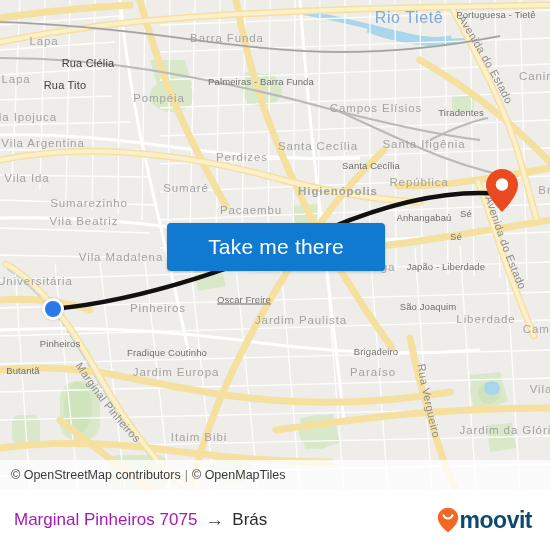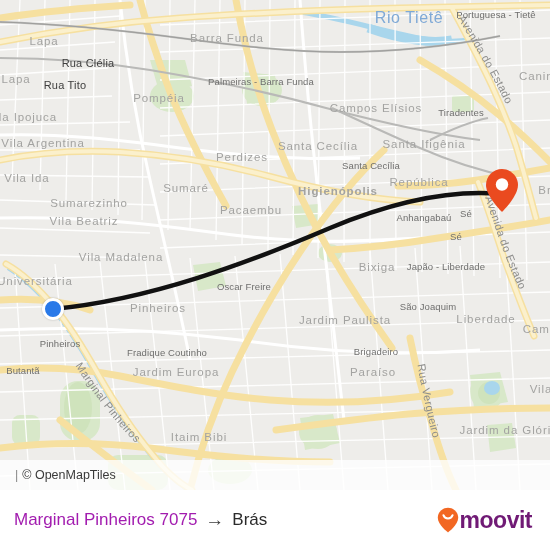--- a/index.html
+++ b/index.html
@@ -146,21 +146,21 @@
   }
   #trip-dest { color: #2b2b2b; }
 
   #moovit-logo {
     display: flex;
     align-items: center;
   }
   #moovit-wordmark {
     font-size: 23px;
     font-weight: bold;
-    color: #701a75;
+    color: #0c4a6e;
     letter-spacing: -0.5px;
     margin-left: 1px;
   }
 </style>
 </head>
 <body>
 
 <div id="root">
 
   <div id="map">
@@ -330,23 +330,23 @@
         <div class="maplabel lbl-neighborhood" style="left: 27px; top: 178px;">Vila Ida</div>
         <div class="maplabel lbl-neighborhood" style="left: 89px; top: 203px;">Sumarezinho</div>
         <div class="maplabel lbl-neighborhood" style="left: 186px; top: 188px;">Sumaré</div>
         <div class="maplabel lbl-neighborhood" style="left: 84px; top: 221px;">Vila Beatriz</div>
         <div class="maplabel lbl-neighborhood" style="left: 121px; top: 257px;">Vila Madalena</div>
         <div class="maplabel lbl-neighborhood" style="left: 12px; top: 281px;">Cidade Universitária</div>
         <div class="maplabel lbl-neighborhood" style="left: 158px; top: 308px;">Pinheiros</div>
         <div class="maplabel lbl-station" style="left: 60px; top: 343px;">Pinheiros</div>
         <div class="maplabel lbl-station" style="left: 23px; top: 370px;">Butantã</div>
         <div class="maplabel lbl-station" style="left: 167px; top: 352px;">Fradique Coutinho</div>
-        <div class="maplabel lbl-station" style="left: 244px; top: 286px;">Oscar Freire</div>
+        <div class="maplabel lbl-station" style="left: 244px; top: 299px; text-decoration: underline;">Oscar Freire</div>
         <div class="maplabel lbl-neighborhood" style="left: 176px; top: 372px;">Jardim Europa</div>
-        <div class="maplabel lbl-neighborhood" style="left: 301px; top: 320px; margin-left: 44px;">Jardim Paulista</div>
+        <div class="maplabel lbl-neighborhood" style="left: 301px; top: 320px;">Jardim Paulista</div>
         <div class="maplabel lbl-neighborhood" style="left: 199px; top: 437px;">Itaim Bibi</div>
         <div class="maplabel lbl-neighborhood" style="left: 227px; top: 38px;">Barra Funda</div>
         <div class="maplabel lbl-station" style="left: 261px; top: 81px;">Palmeiras - Barra Funda</div>
         <div class="maplabel lbl-neighborhood" style="left: 242px; top: 157px;">Perdizes</div>
         <div class="maplabel lbl-neighborhood" style="left: 251px; top: 210px;">Pacaembu</div>
         <div class="maplabel lbl-neighborhood" style="left: 376px; top: 108px;">Campos Elísios</div>
         <div class="maplabel lbl-neighborhood" style="left: 318px; top: 146px;">Santa Cecília</div>
         <div class="maplabel lbl-station" style="left: 371px; top: 165px;">Santa Cecília</div>
         <div class="maplabel lbl-neighborhood" style="left: 424px; top: 144px;">Santa Ifigênia</div>
         <div class="maplabel lbl-neighborhood" style="left: 338px; top: 191px; font-weight: bold;">Higienópolis</div>
@@ -372,22 +372,24 @@
 
     <div id="origin-marker" style="left: 53px; top: 309px; background: rgb(41, 121, 232);"></div>
 
     <div id="dest-marker" style="left: 502px; top: 213px;">
       <svg width="34" height="45" viewBox="0 0 34 45">
         <path d="M17 1 C8.2 1 1 8.2 1 17 c0 11.5 16 27 16 27 s16-15.5 16-27 C33 8.2 25.8 1 17 1 z" fill="#ea4a1f"></path>
         <circle cx="17" cy="16.5" r="6.2" fill="#ffffff"></circle>
       </svg>
     </div>
 
+    <button id="take-me-there" style="background: rgb(16, 121, 208);">Take me there</button>
 
     <div id="attribution">
+      <span>© OpenStreetMap contributors</span>
       <span class="attr-sep">|</span>
       <span>© OpenMapTiles</span>
     </div>
   </div>
 
   <div id="footer">
     <div id="trip-summary">
       <span id="trip-origin">Marginal Pinheiros 7075</span>
       <span id="trip-arrow">→</span>
       <span id="trip-dest">Brás</span>

